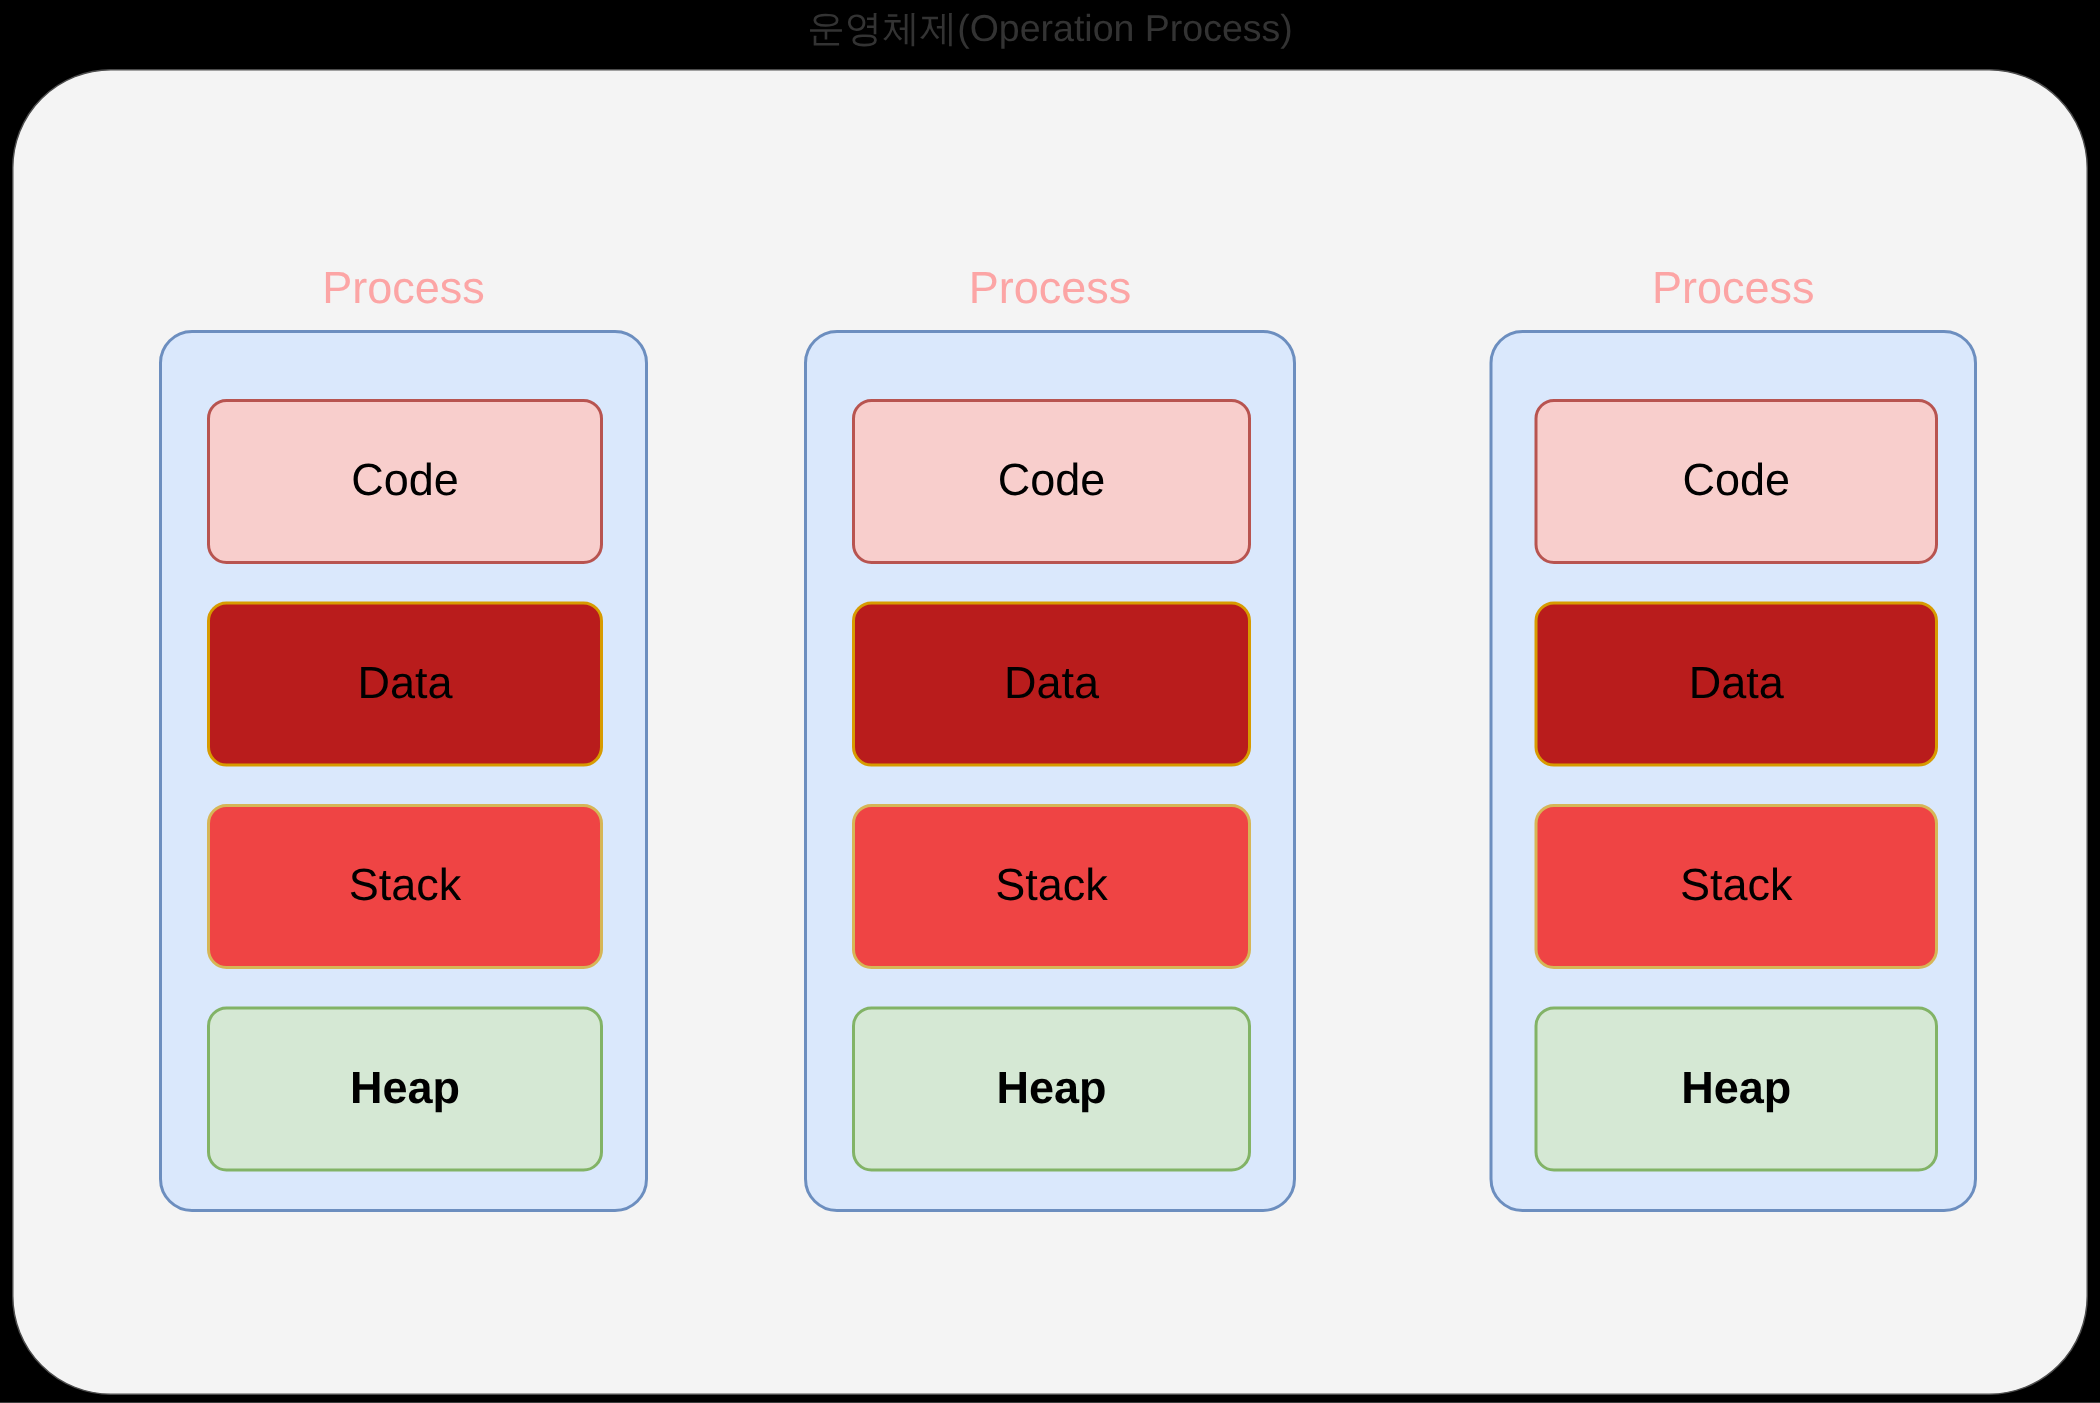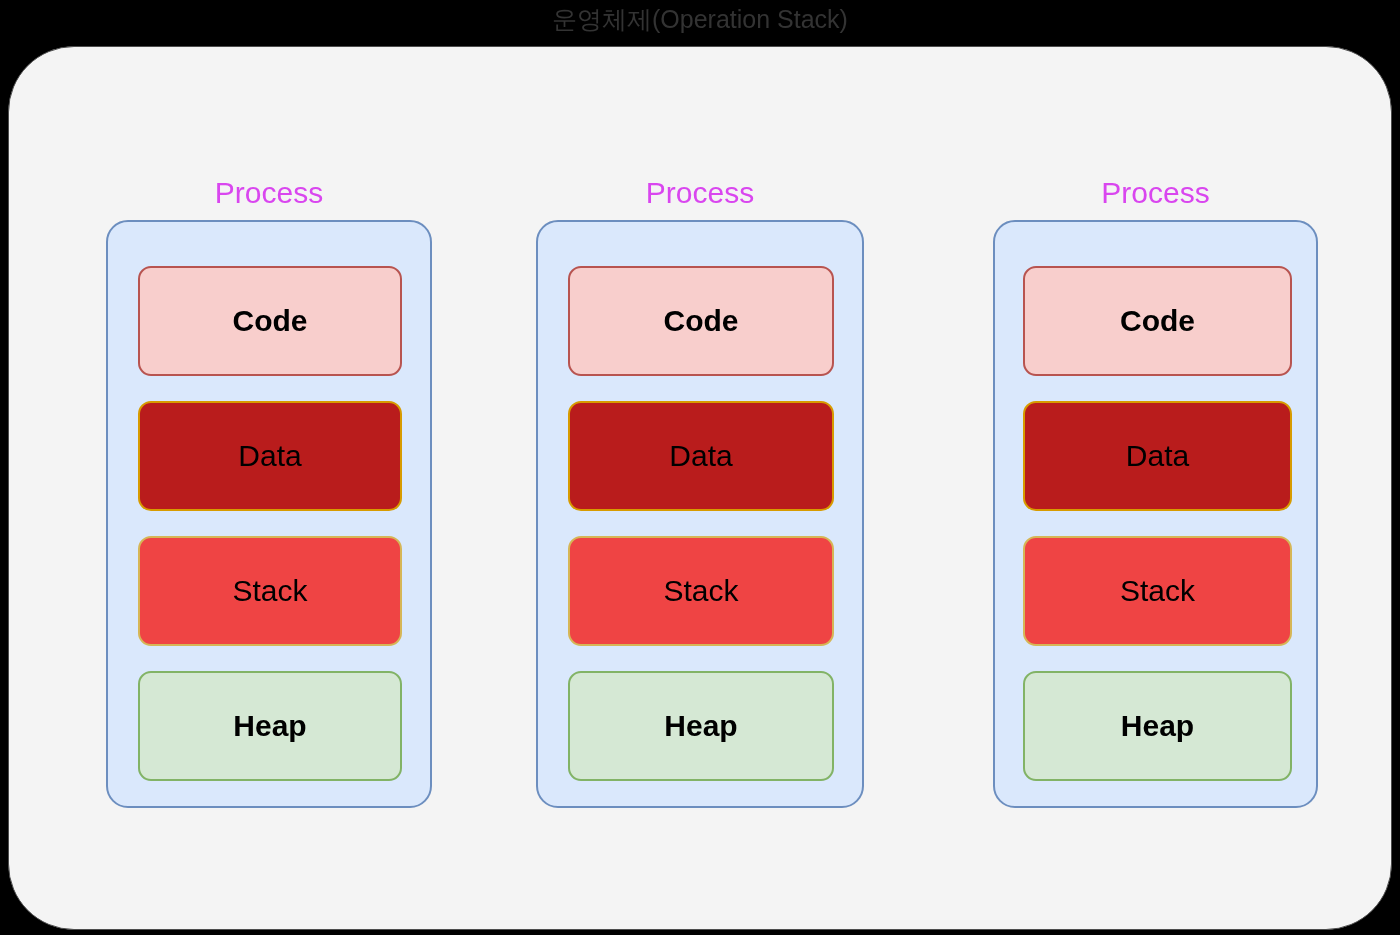--- a/index.html
+++ b/index.html
@@ -57,21 +57,21 @@
     top: 176px;
   }
   .process-col.c0 { left: 106px; width: 326px; }
   .process-col.c1 { left: 536px; width: 328px; }
   .process-col.c2 { left: 993px; width: 325px; }
 
   .process-label {
     text-align: center;
     font-size: 30px;
     line-height: 34px;
-    color: #d946ef;
+    color: #fca5a5;
     height: 44px;
     white-space: nowrap;
   }
 
   .process-box {
     position: relative;
     box-sizing: border-box;
     width: 100%;
     height: 588px;
     background: #dae8fc;
@@ -93,31 +93,31 @@
     align-items: center;
     justify-content: center;
     font-size: 30px;
     line-height: 34px;
     color: #000000;
     margin-bottom: 25px;
     white-space: nowrap;
   }
   .segment:last-child { margin-bottom: 0; }
 
-  .segment.code  { background: #f8cecc; border-color: #b85450; font-weight: bold; }
+  .segment.code  { background: #f8cecc; border-color: #b85450; }
   .segment.data  { background: #b91c1c; border-color: #d79b00; margin-top: 18px; }
   .segment.stack { background: #ef4444; border-color: #d6b656; }
   .segment.heap  { background: #d5e8d4; border-color: #82b366; font-weight: bold; }
 </style>
 </head>
 <body>
 
 <div>
 
-  <div class="os-title">운영체제(Operation Stack)</div>
+  <div class="os-title">운영체제(Operation Process)</div>
 
   <div class="os-container"></div>
 
   <div class="process-row">
 
     <div class="process-col c0">
       <div class="process-label">Process</div>
       <div class="process-box">
         <div class="segment code">Code</div>
         <div class="segment data">Data</div>

